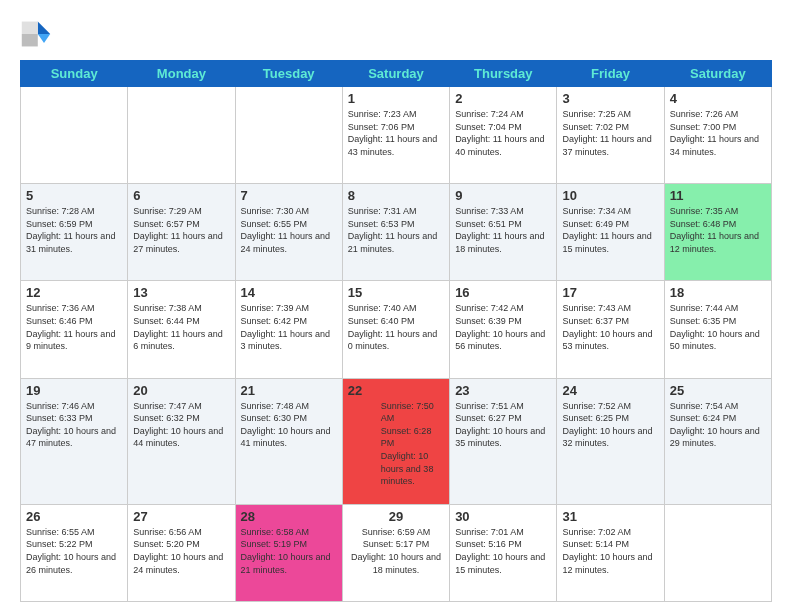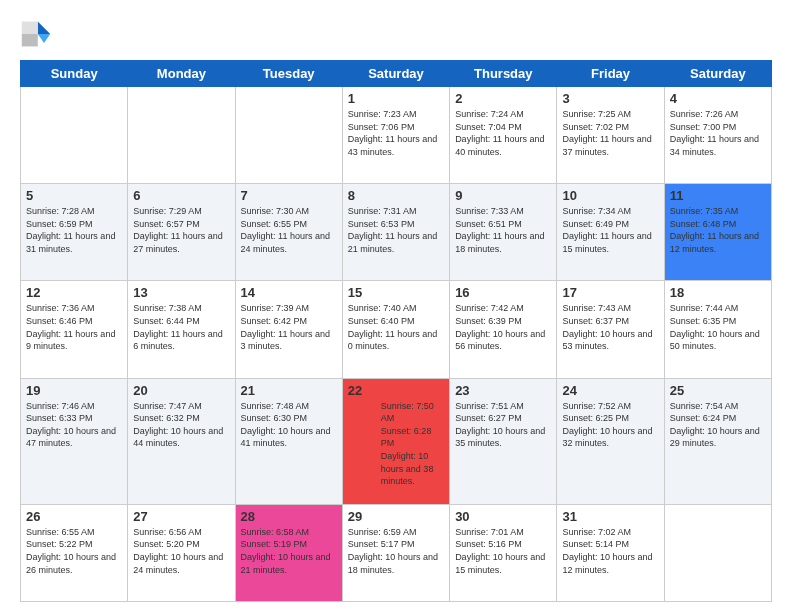--- a/index.html
+++ b/index.html
@@ -54,21 +54,21 @@
     }
     .calendar {
       flex: 1;
       border: 1px solid #ccc;
       border-collapse: collapse;
       width: 100%;
       table-layout: fixed;
     }
     .calendar th {
       background: #1565c0;
-      color: #ffffff;
+      color: #5eead4;
       text-align: center;
       padding: 5px 4px;
       font-size: 13px;
       font-weight: 600;
       border: 1px solid #1565c0;
     }
     .calendar td {
       border: 1px solid #ccc;
       vertical-align: top;
       padding: 4px 5px;
@@ -197,21 +197,21 @@
             <div class="day-info" style="white-space: pre-line;">Sunrise: 7:33 AM
 Sunset: 6:51 PM
 Daylight: 11 hours and 18 minutes.</div>
           </td>
           <td style="background: rgb(240, 244, 248);">
             <span class="day-number">10</span>
             <div class="day-info" style="white-space: pre-line;">Sunrise: 7:34 AM
 Sunset: 6:49 PM
 Daylight: 11 hours and 15 minutes.</div>
           </td>
-          <td style="background: #3b82f6;">
+          <td style="background: #86efac;">
             <span class="day-number">11</span>
             <div class="day-info" style="white-space: pre-line;">Sunrise: 7:35 AM
 Sunset: 6:48 PM
 Daylight: 11 hours and 12 minutes.</div>
           </td>
         </tr>
         <tr>
           <td style="background: rgb(255, 255, 255);">
             <span class="day-number">12</span>
             <div class="day-info" style="white-space: pre-line;">Sunrise: 7:36 AM
@@ -311,21 +311,21 @@
             <div class="day-info" style="white-space: pre-line;">Sunrise: 6:56 AM
 Sunset: 5:20 PM
 Daylight: 10 hours and 24 minutes.</div>
           </td>
           <td style="background: #ec4899;">
             <span class="day-number">28</span>
             <div class="day-info" style="white-space: pre-line;">Sunrise: 6:58 AM
 Sunset: 5:19 PM
 Daylight: 10 hours and 21 minutes.</div>
           </td>
-          <td style="background: rgb(255, 255, 255);">
+          <td style="background: rgb(255, 255, 255); text-align: center;">
             <span class="day-number">29</span>
             <div class="day-info" style="white-space: pre-line;">Sunrise: 6:59 AM
 Sunset: 5:17 PM
 Daylight: 10 hours and 18 minutes.</div>
           </td>
           <td style="background: rgb(255, 255, 255);">
             <span class="day-number">30</span>
             <div class="day-info" style="white-space: pre-line;">Sunrise: 7:01 AM
 Sunset: 5:16 PM
 Daylight: 10 hours and 15 minutes.</div>

